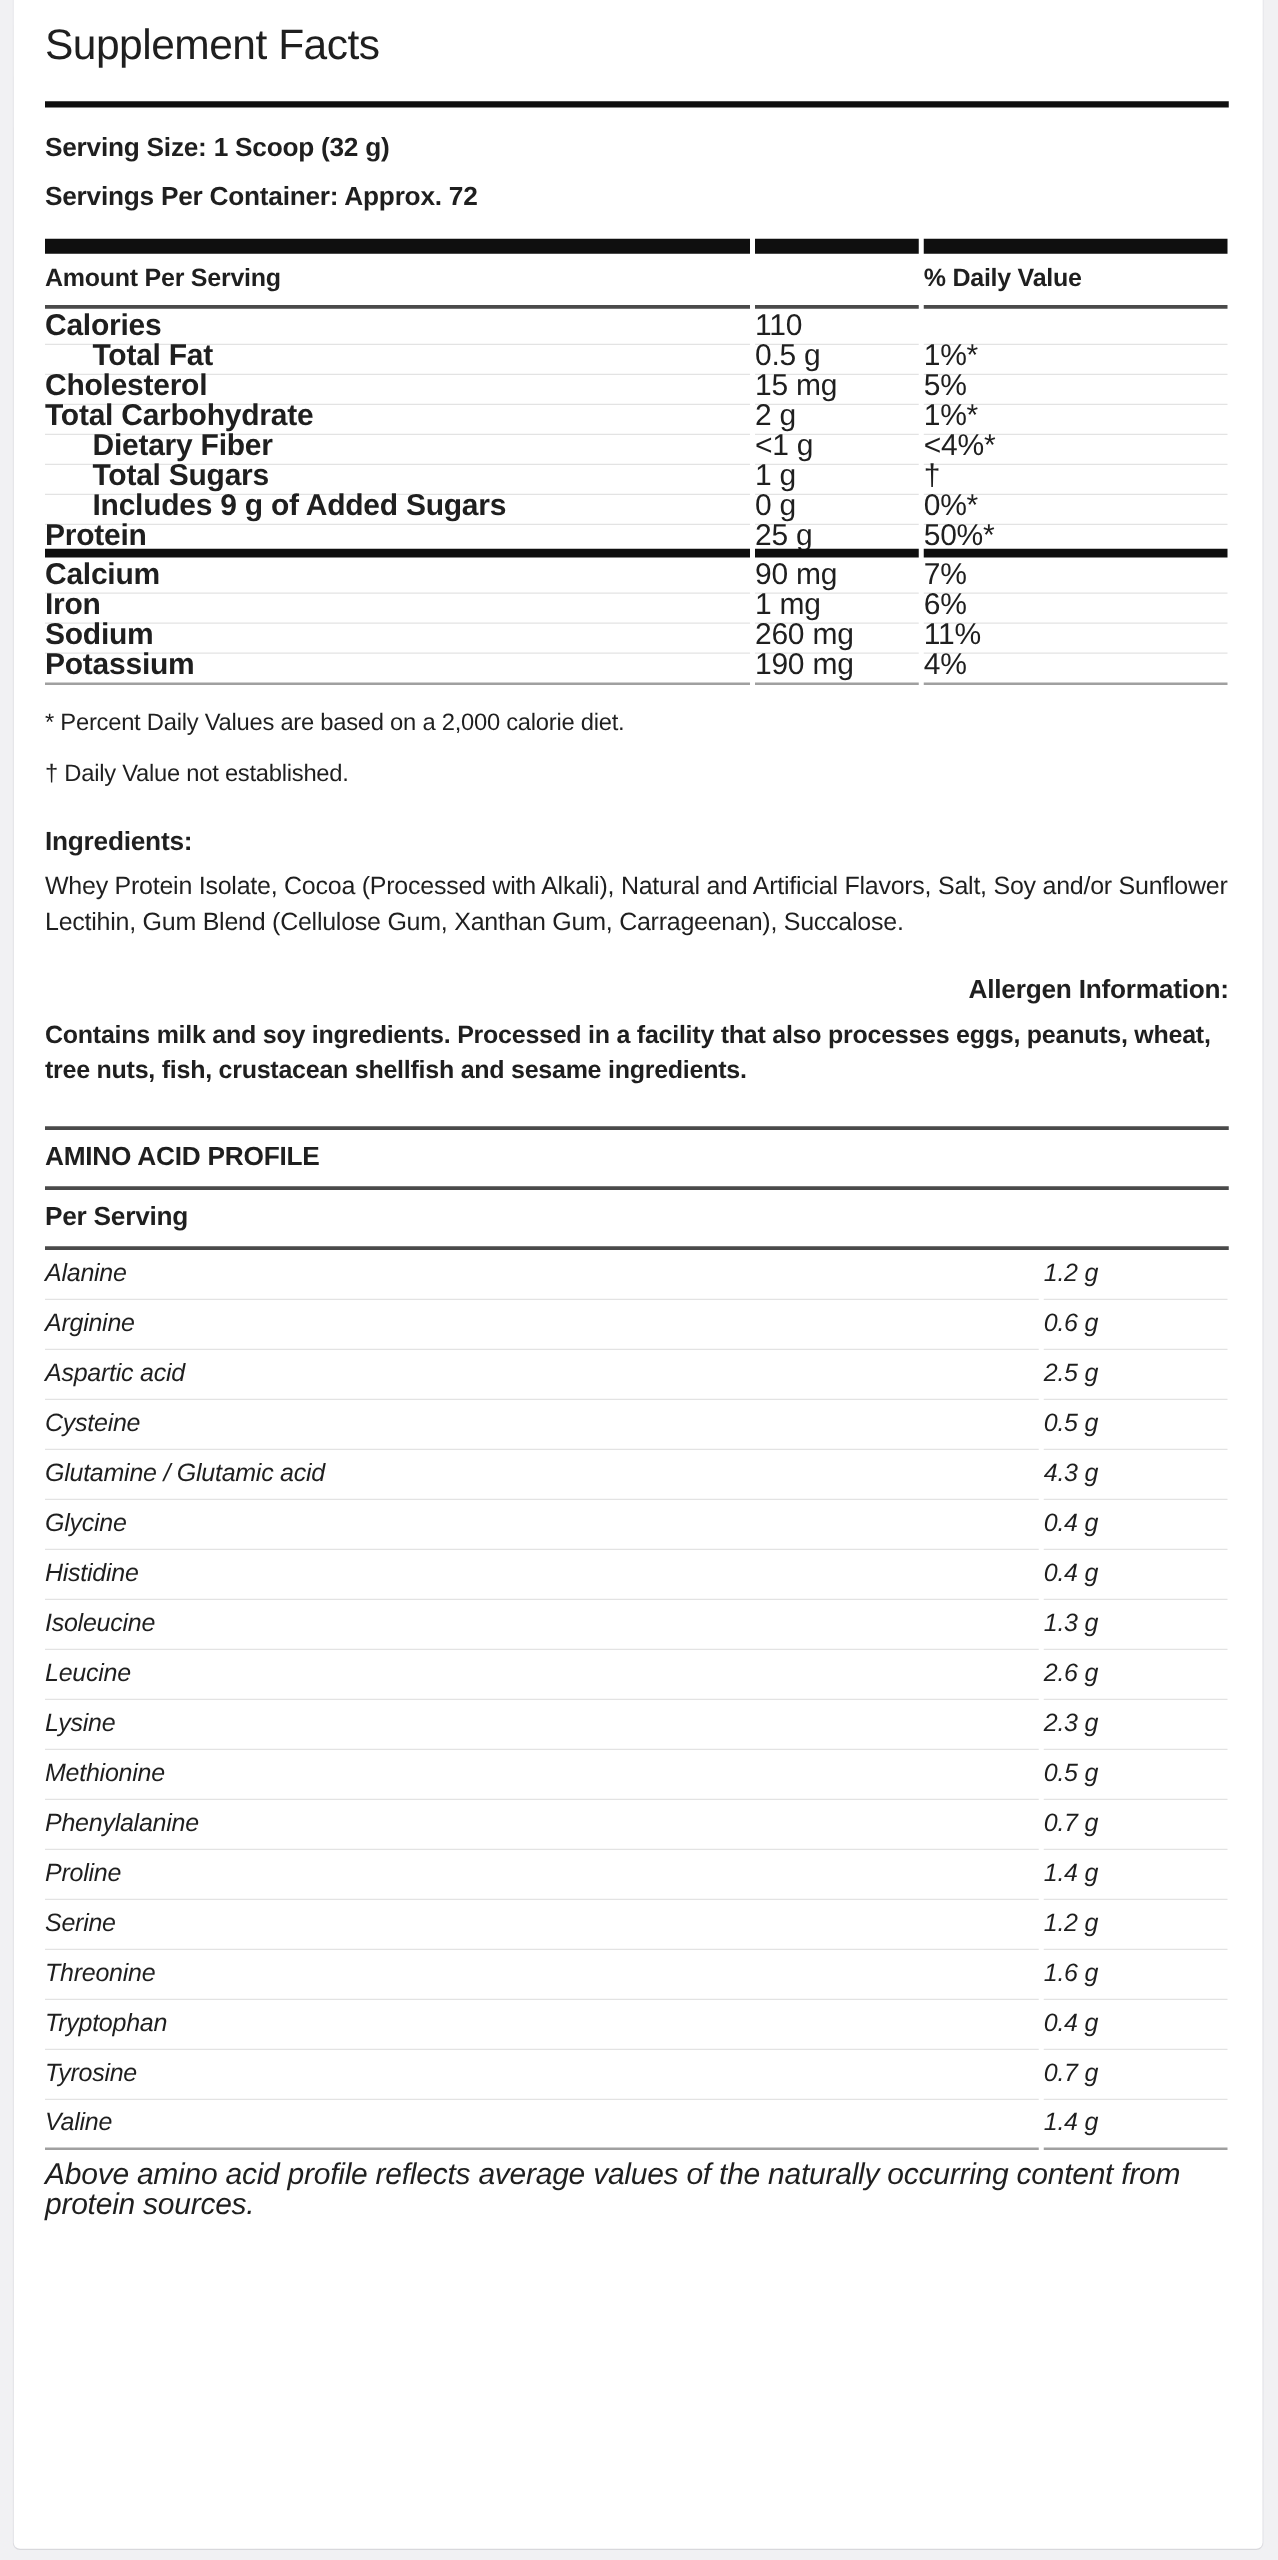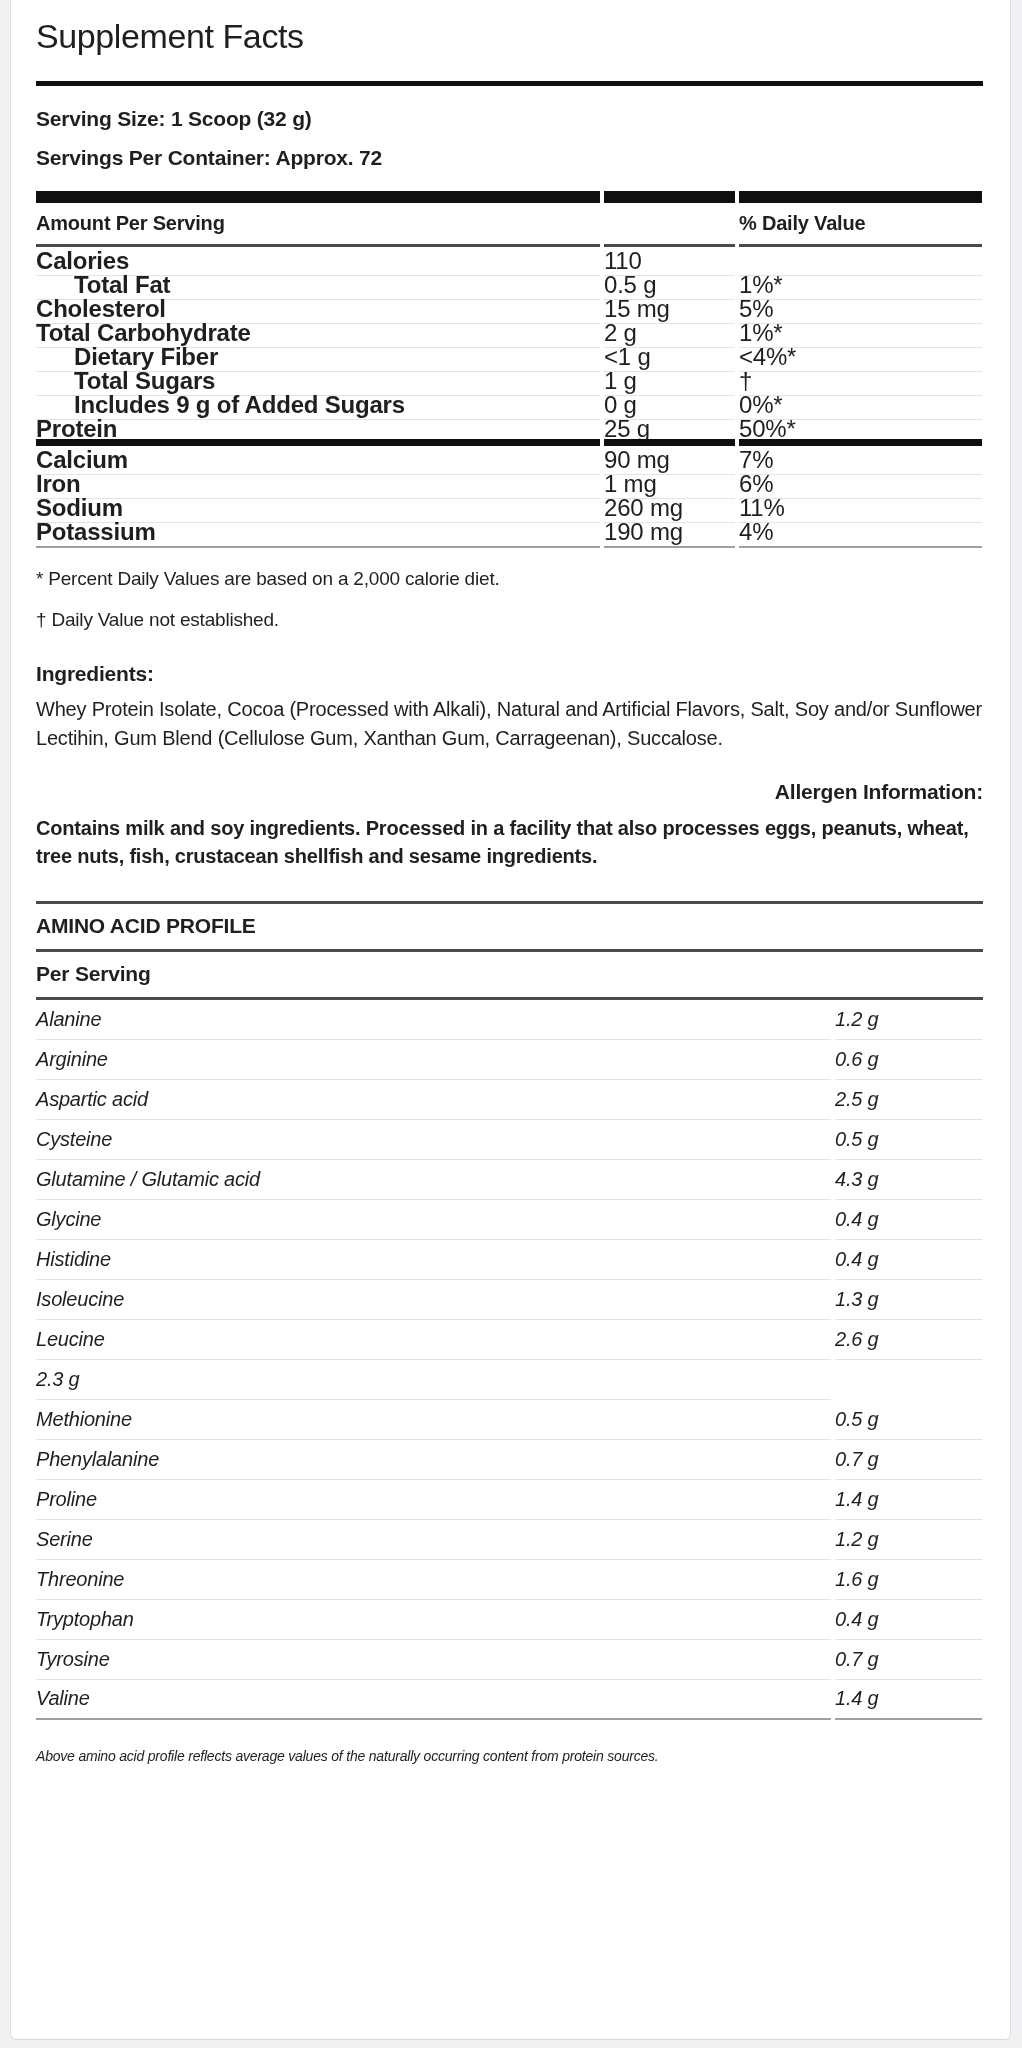--- a/index.html
+++ b/index.html
@@ -55,21 +55,21 @@
   .para.bold{font-weight:700;line-height:28px;margin-top:9px;}
   .allergenhead{margin-top:26px;text-align:right;}
 
   .rule-dark{height:3px;background:#4a4a4a;}
   .amino-top{margin-top:31px;}
   .sechead{height:45px;display:flex;align-items:center;font-size:21px;font-weight:700;border-bottom:3px solid #4a4a4a;}
   .grid2{display:grid;grid-template-columns:795px 147px;column-gap:4px;}
   .arow{align-items:stretch;height:40px;font-size:20px;font-style:italic;}
   .arow > span{display:flex;align-items:center;border-bottom:1px solid #e3e3e3;}
   .arow.endrule > span{border-bottom:2px solid #a0a0a0;}
-  .amino-footer{margin-top:24px;font-size:14px;font-style:italic;line-height:24px;}
+  .amino-footer{margin-top:8px;font-size:24px;font-style:italic;line-height:24px;}
 </style>
 </head>
 <body>
 
 <div class="card">
 
   <div class="title">Supplement Facts</div>
   <div class="rule-black"></div>
 
   <div class="serv first">Serving Size: 1 Scoop (32 g)</div>
@@ -198,20 +198,21 @@
   </div>
   <div class="grid2 arow">
     <span>Isoleucine</span>
     <span>1.3 g</span>
   </div>
   <div class="grid2 arow">
     <span>Leucine</span>
     <span>2.6 g</span>
   </div>
   <div class="grid2 arow">
+    <span>Lysine</span>
     <span>2.3 g</span>
   </div>
   <div class="grid2 arow">
     <span>Methionine</span>
     <span>0.5 g</span>
   </div>
   <div class="grid2 arow">
     <span>Phenylalanine</span>
     <span>0.7 g</span>
   </div>

